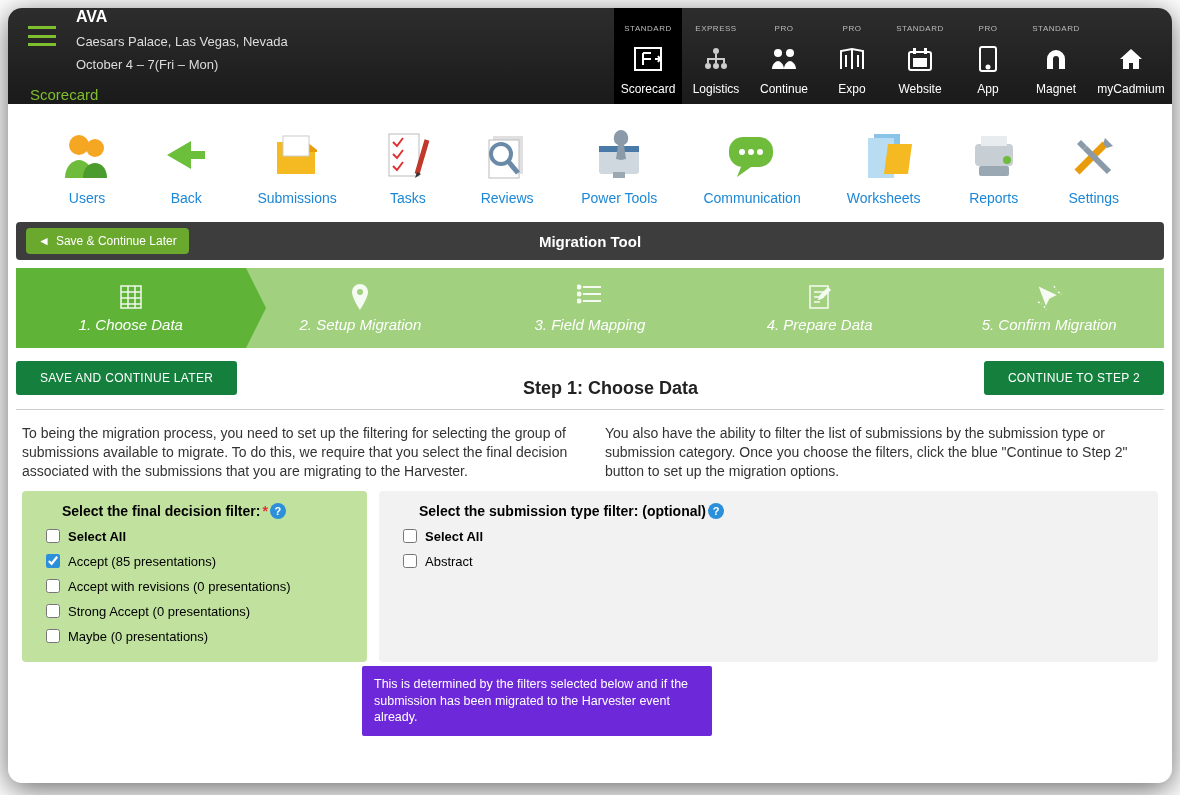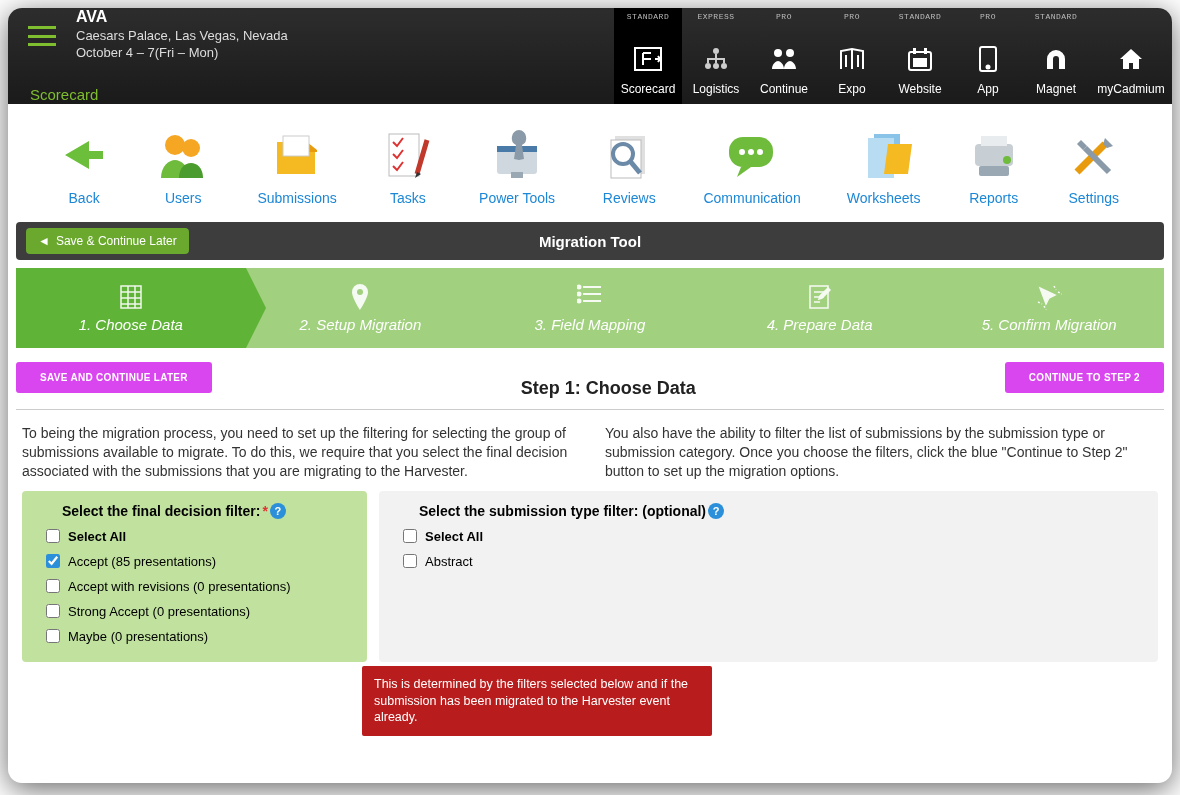--- a/index.html
+++ b/index.html
@@ -7,24 +7,24 @@
 .frame { margin: 8px; border-radius: 14px; overflow: hidden; box-shadow: 0 6px 30px rgba(0,0,0,.6); background: #fff; height: 775px; display: flex; flex-direction: column; }
 
 
 .topbar { background: linear-gradient(#2d2d2d,#1a1a1a); color: #fff; display: flex; align-items: flex-start; height: 96px; }
 .hamburger-wrap { width: 68px; display: flex; justify-content: center; padding-top: 18px; }
 .hamburger { width: 28px; height: 20px; display: flex; flex-direction: column; justify-content: space-between; }
 .hamburger span { height: 3px; background: #7fbe2e; }
 .brandcol { display:flex; flex-direction:column; justify-content:center; }
 .scorecard-label { color:#7fbe2e; font-size:15px; margin-left:-52px; margin-top:22px; }
 .event-title { font-weight:600; font-size:16px; }
-.event-sub { font-size:13px; margin-top:2px; color:#ddd;}
+.event-sub { font-size:13px; margin-top:8px; color:#ddd;}
 .topnav { margin-left:auto; display:flex; align-items:stretch; height:100%; }
 .top-item { width:68px; text-align:center; font-size:12px; color:#fff; display:flex; flex-direction:column; align-items:center; justify-content:flex-end; padding-bottom:8px; position:relative; cursor:pointer; }
-.top-item .tier { position:absolute; top:4px; font-size:8px; color:#bbb; letter-spacing:.5px;font-family:Liberation Mono, monospace;}
+.top-item .tier { position:absolute; top:16px; font-size:8px; color:#bbb; letter-spacing:.5px;}
 .top-item .ic { height:34px; display:flex; align-items:center; justify-content:center; margin-bottom:6px;}
 .top-item.active { background:#000; }
 
 
 .iconrow { display:flex; justify-content:space-around; align-items:flex-end; padding: 22px 28px 10px; }
 .navitem { text-align:center; cursor:pointer; }
 .navitem .img { height:58px; display:flex; align-items:center; justify-content:center; }
 .navitem .lbl { color:#1c87d6; font-size:14px; margin-top:6px; }
 
 
@@ -37,42 +37,42 @@
 .step { flex:1; background:#a1d07f; color:#fff; display:flex; flex-direction:column; align-items:center; justify-content:center; position:relative;font-style:italic; }
 .step.active { background:#5fb438; }
 .step::after { content:""; position:absolute; right:-20px; top:0; width:0; height:0; border-top:40px solid transparent; border-bottom:40px solid transparent; border-left:20px solid #a1d07f; z-index:2;}
 .step.active::after { border-left-color:#5fb438; }
 .step:last-child::after { display:none; }
 .step .sic { height:28px; margin-bottom:4px; opacity:.9;}
 .step .slbl { font-size:15px; }
 
 
 .subbar { display:flex; align-items:center; justify-content:space-between; margin:8px 8px 0; border-bottom:1px solid #ccc; padding-bottom:10px;}
-.btn-blue { background:#d946ef; color:#fff; font-size:10px; font-weight:700; padding:10px 24px; border-radius:3px; cursor:pointer; letter-spacing:.3px;}
+.btn-blue { background:#15803d; color:#fff; font-size:12px; font-weight:400; padding:10px 24px; border-radius:3px; cursor:pointer; letter-spacing:.3px;}
 .subtitle { font-size:18px; font-weight:600; color:#222;margin-top:22px;}
 
 
 .bodywrap { display:flex; gap:30px; padding: 14px 14px 0; font-size:14px; color:#333; }
 .bodywrap p { flex:1; line-height:1.35; }
 
 .panels { display:flex; gap:12px; padding: 10px 14px 0; }
 .panel { border-radius:4px; padding:12px 16px 18px; font-size:14px; }
 .panel.left { background:#c1e29f; width:345px;}
 .panel.right { background:#f2f2f2; flex:1;}
 .panel h4 { font-size:14px; font-weight:600; margin-bottom:10px; display:flex; align-items:center; gap:2px;margin-left:24px;}
 .req { color:#d33; }
 .help { width:16px; height:16px; border-radius:50%; background:#2b90d9; color:#fff; font-size:11px; font-weight:700; display:inline-flex; align-items:center; justify-content:center; cursor:pointer;}
 .opt { display:flex; align-items:center; gap:8px; margin:10px 0 0 8px; font-size:13px;}
 .opt input { width:14px; height:14px; accent-color:#2b90d9; }
 .opt.bold { font-weight:600; }
 
 .avail { text-align:center; font-size:14px; padding:16px 0 4px; position:relative;}
 .avail .num { color:#333; }
 .avail .link { color:#5fa82e; }
-.tooltip { position:absolute; left:354px; top:4px; width:350px; background:#b91c1c; color:#fff; font-size:12.5px; padding:10px 12px; text-align:left; border-radius:2px; line-height:1.35;}
+.tooltip { position:absolute; left:354px; top:4px; width:350px; background:#6d28d9; color:#fff; font-size:12.5px; padding:10px 12px; text-align:left; border-radius:2px; line-height:1.35;}
 </style>
 </head>
 <body>
 
 <div class="frame">
 
   <div class="topbar">
     <div class="hamburger-wrap">
       <div class="hamburger">
           <span></span>
@@ -173,39 +173,39 @@
             </svg>
           </span>
         <span>myCadmium</span>
       </div>
     </div>
   </div>
 
   <div class="iconrow">
     <div class="navitem">
       <div class="img">
-          <svg width="50" height="40">
-            <path d="M30 6v10h14v8H30v10L6 20z" fill="#6bbf3a"></path>
-          </svg>
-        </div>
-      <div class="lbl">Back</div>
-    </div>
-    <div class="navitem">
-      <div class="img">
           <svg width="56" height="50">
             <circle cx="20" cy="15" r="10" fill="#f5a623"></circle>
             <circle cx="36" cy="18" r="9" fill="#f5a623"></circle>
             <path d="M6 48c0-12 8-18 14-18s14 6 14 18" fill="#6fbb3c"></path>
             <path d="M24 48c0-10 6-15 12-15s12 5 12 15" fill="#4a9c2e"></path>
           </svg>
         </div>
       <div class="lbl">Users</div>
     </div>
     <div class="navitem">
       <div class="img">
+          <svg width="50" height="40">
+            <path d="M30 6v10h14v8H30v10L6 20z" fill="#6bbf3a"></path>
+          </svg>
+        </div>
+      <div class="lbl">Back</div>
+    </div>
+    <div class="navitem">
+      <div class="img">
           <svg width="56" height="50">
             <path d="M8 12h28l10 8v24H8z" fill="#f5b921"></path>
             <path d="M8 12h20v10h20v-2l-10-8H8z" fill="#e89b0c"></path>
             <rect x="14" y="6" width="26" height="20" fill="#fff" stroke="#ccc"></rect>
           </svg>
         </div>
       <div class="lbl">Submissions</div>
     </div>
     <div class="navitem">
       <div class="img">
@@ -213,39 +213,39 @@
             <rect x="6" y="4" width="30" height="42" fill="#fff" stroke="#bbb"></rect>
             <path d="M10 12l4 4 6-8M10 24l4 4 6-8M10 36l4 4 6-8" stroke="#d33" stroke-width="2" fill="none"></path>
             <path d="M34 44L44 10" stroke="#c0392b" stroke-width="5"></path>
             <path d="M32 48l2-6 4 2z" fill="#333"></path>
           </svg>
         </div>
       <div class="lbl">Tasks</div>
     </div>
     <div class="navitem">
       <div class="img">
+          <svg width="56" height="50">
+            <rect x="14" y="6" width="30" height="38" fill="#e0e0e0"></rect>
+            <rect x="10" y="10" width="30" height="38" fill="#fff" stroke="#bbb"></rect>
+            <circle cx="22" cy="24" r="10" fill="none" stroke="#6b8aa8" stroke-width="4"></circle>
+            <path d="M29 31l10 12" stroke="#6b8aa8" stroke-width="5"></path>
+          </svg>
+        </div>
+      <div class="lbl">Reviews</div>
+    </div>
+    <div class="navitem">
+      <div class="img">
           <svg width="56" height="54">
             <rect x="8" y="18" width="40" height="28" rx="3" fill="#cfd8de"></rect>
             <rect x="8" y="18" width="40" height="6" fill="#4a7aa8"></rect>
             <rect x="22" y="44" width="12" height="6" fill="#9aa8b3"></rect>
             <path d="M30 2a8 8 0 0 0-3 15l-2 14 5 1 5-1-2-14a8 8 0 0 0-3-15z" fill="#8a9aa8"></path>
           </svg>
         </div>
       <div class="lbl">Power Tools</div>
-    </div>
-    <div class="navitem">
-      <div class="img">
-          <svg width="56" height="50">
-            <rect x="14" y="6" width="30" height="38" fill="#e0e0e0"></rect>
-            <rect x="10" y="10" width="30" height="38" fill="#fff" stroke="#bbb"></rect>
-            <circle cx="22" cy="24" r="10" fill="none" stroke="#6b8aa8" stroke-width="4"></circle>
-            <path d="M29 31l10 12" stroke="#6b8aa8" stroke-width="5"></path>
-          </svg>
-        </div>
-      <div class="lbl">Reviews</div>
     </div>
     <div class="navitem">
       <div class="img">
           <svg width="54" height="48">
             <rect x="4" y="6" width="44" height="30" rx="14" fill="#6fbb3c"></rect>
             <path d="M16 36l-4 10 14-10z" fill="#6fbb3c"></path>
             <circle cx="17" cy="21" r="3" fill="#fff"></circle>
             <circle cx="26" cy="21" r="3" fill="#fff"></circle>
             <circle cx="35" cy="21" r="3" fill="#fff"></circle>
           </svg>

